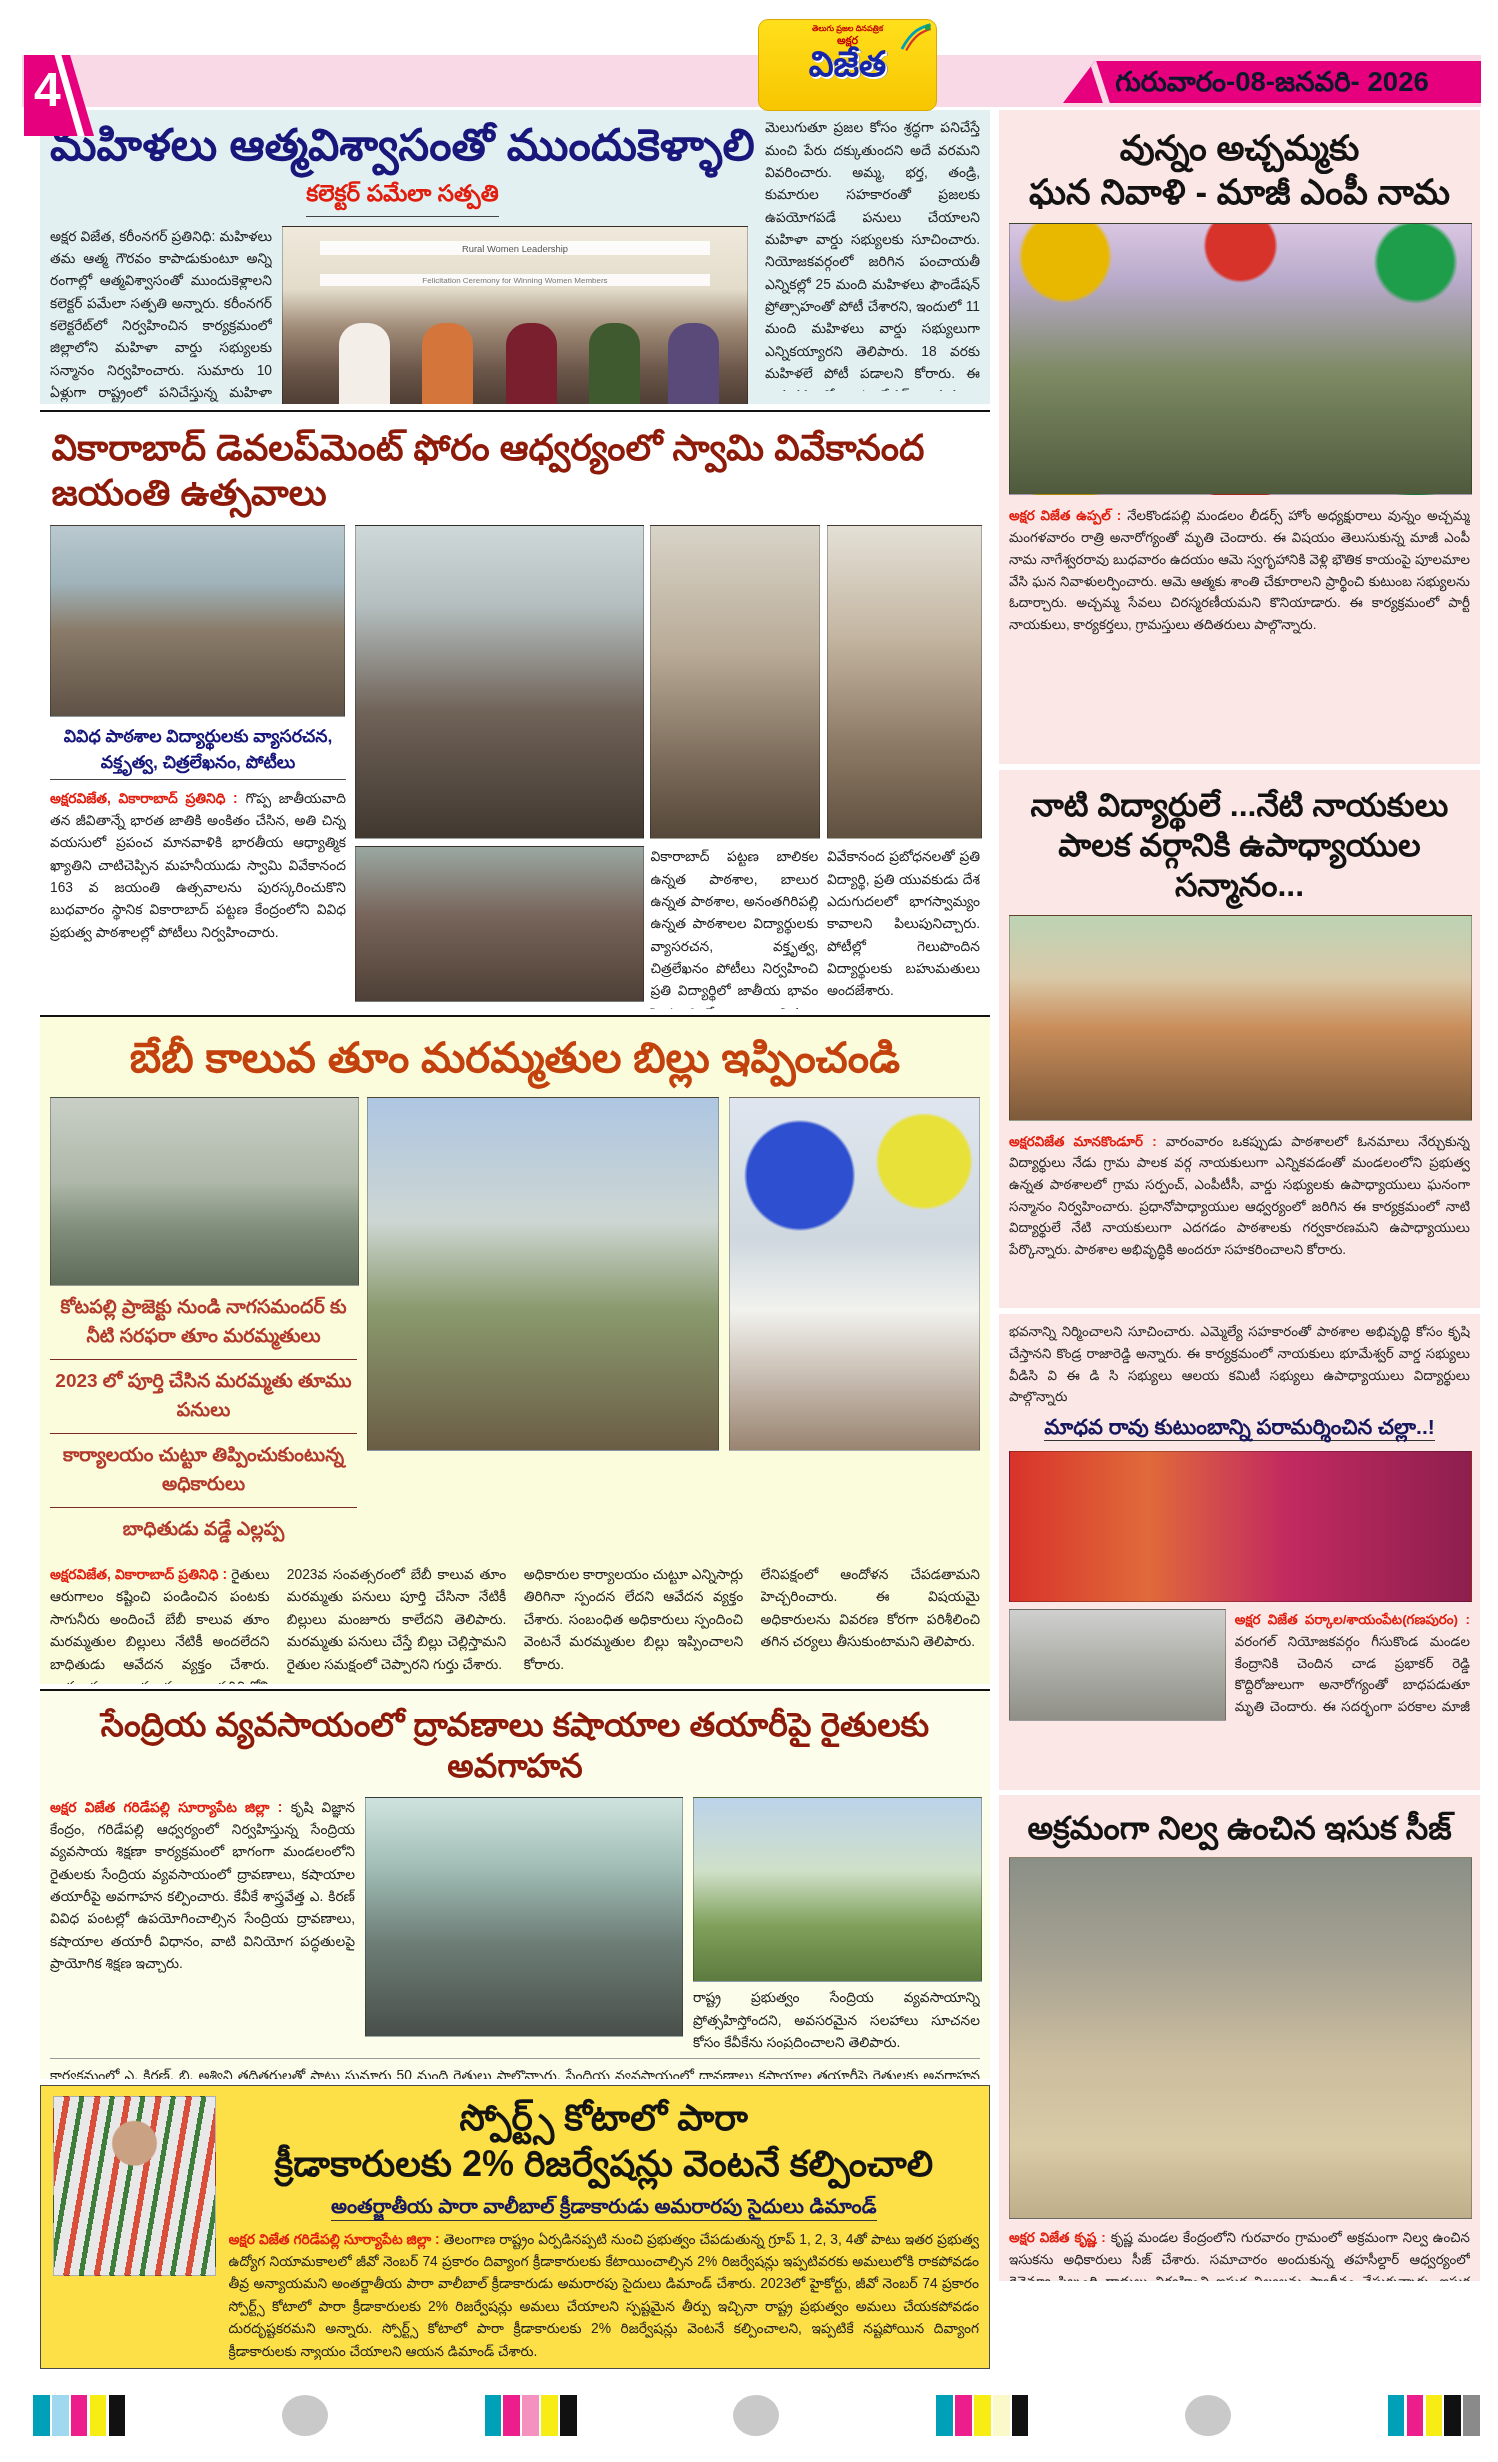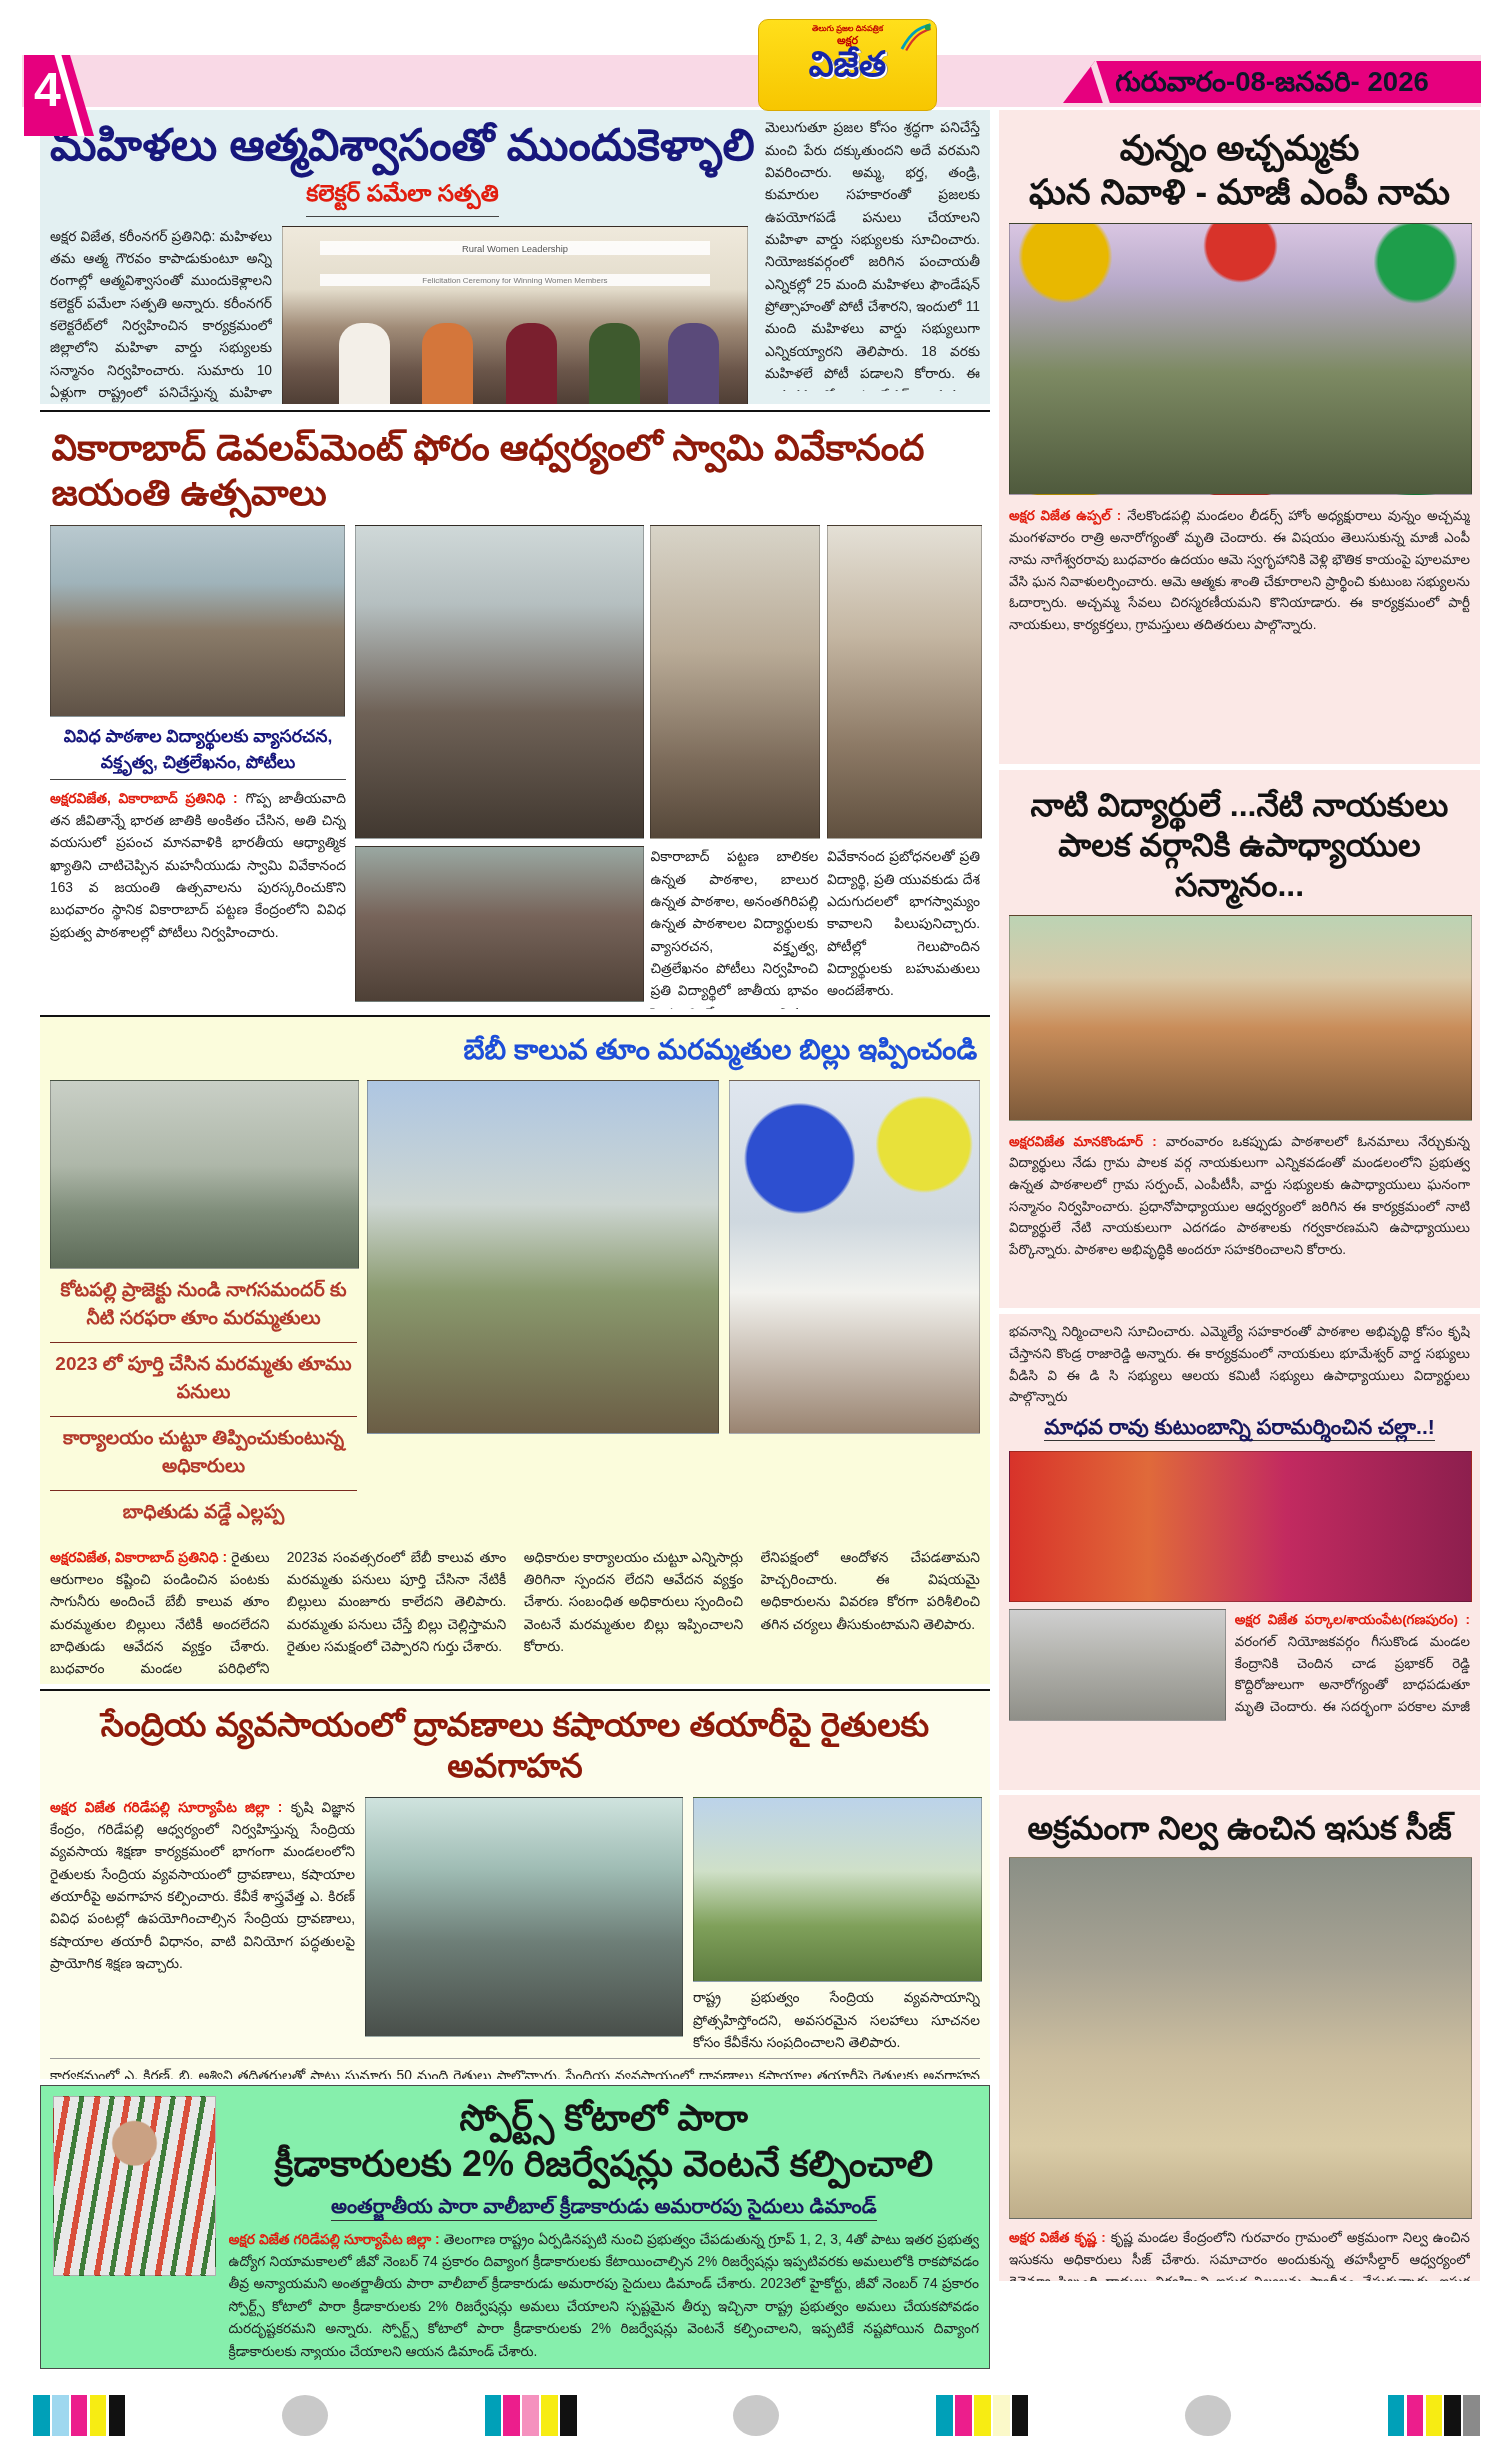--- a/index.html
+++ b/index.html
@@ -60,21 +60,21 @@
      linear-gradient(180deg,#cfd8d8 0%,#b5bfc0 25%,#6f6257 60%,#413830 100%);}
   .ph-b3{width:100%;height:312px;background:
      linear-gradient(180deg,#d8d4c8 0%,#b9ab97 40%,#7d6c5b 75%,#554739 100%);}
   .ph-b4{width:100%;height:312px;background:
      linear-gradient(180deg,#e4e0d6 0%,#c4b6a2 35%,#8d7a66 70%,#60503f 100%);}
   .ph-b5{width:100%;height:154px;background:
      linear-gradient(180deg,#9aa8a2 0%,#77645a 45%,#4e4036 100%);}
 
   
   #artC{left:40px;top:1015px;width:950px;height:669px;background:#fbfcdc;border-top:2.2px solid #111;}
-  #artC .hl{font-size:28px;color:#1d4ed8;text-align:right;margin:7.3px 2.9px 13px;}
+  #artC .hl{font-size:42px;color:#c2410c;text-align:center;margin:7.3px 2.9px 13px;}
   .c-row{display:flex;gap:10px;}
   .ph-c1{width:307px;height:187px;background:
      linear-gradient(180deg,#c9cfc6 0%,#aeb7a9 45%,#7f8d7a 70%,#5d6b58 100%);}
   .ph-c2{flex:1;height:352px;background:
      linear-gradient(180deg,#aec6e2 0%,#cdd6d2 35%,#8a9a6e 60%,#6b5d45 100%);}
   .ph-c3{width:249px;height:352px;background:
      radial-gradient(circle at 28% 22%,#2d4fd0 0 16%,transparent 17%),
      radial-gradient(circle at 78% 18%,#e8e13a 0 13%,transparent 14%),
      linear-gradient(180deg,#dfe6ef 0%,#cfd8df 40%,#f2f2ee 60%,#9a8471 100%);}
   .c-caps{width:307px;}
@@ -84,21 +84,21 @@
   #artD{left:40px;top:1689px;width:950px;height:390px;background:#fdfdec;border-top:2.2px solid #111;}
   #artD .hl{font-size:33px;color:#8e1a0a;text-align:center;margin:5.8px 0 10px;}
   .d-row{display:flex;gap:10px;}
   .ph-d1{width:316px;height:238px;background:
      linear-gradient(180deg,#cfe3de 0%,#9fbcb4 30%,#6e7f78 60%,#494f4a 100%);}
   .ph-d2{width:100%;height:183px;background:
      linear-gradient(180deg,#bcd3ea 0%,#cfe0c8 40%,#7fa05a 70%,#5d7b3f 100%);}
   .d-foot{border-top:0.7px solid #999;margin-top:8.7px;padding-top:5.8px;}
 
   
-  #artE{left:40px;top:2085px;width:950px;height:284px;background:#86efac;border:1.5px solid #4a4a4a;}
+  #artE{left:40px;top:2085px;width:950px;height:284px;background:#fde047;border:1.5px solid #4a4a4a;}
   .ph-e1{float:left;width:161px;height:178px;margin:2.9px 13px 5.8px 1.5px;background:
      radial-gradient(circle at 50% 26%,#caa183 0 14%,transparent 15%),
      repeating-linear-gradient(100deg,#e8e8e8 0 10px,#d94f3a 10px 16px,#e8e8e8 16px 25px,#3f7d3a 25px 30px);}
   #artE .hl{font-size:36px;color:#141414;text-align:center;margin-top:1.5px;}
   #artE .sub{font-size:20px;color:#17175e;margin:8.7px auto 5.8px;display:block;}
   #artE .sub span{border-bottom:1.5px solid #333;padding-bottom:2.9px;}
 
   
   .rart{background:#fbe8e6;}
   #artR1{left:999px;top:110px;width:481px;height:654px;}

